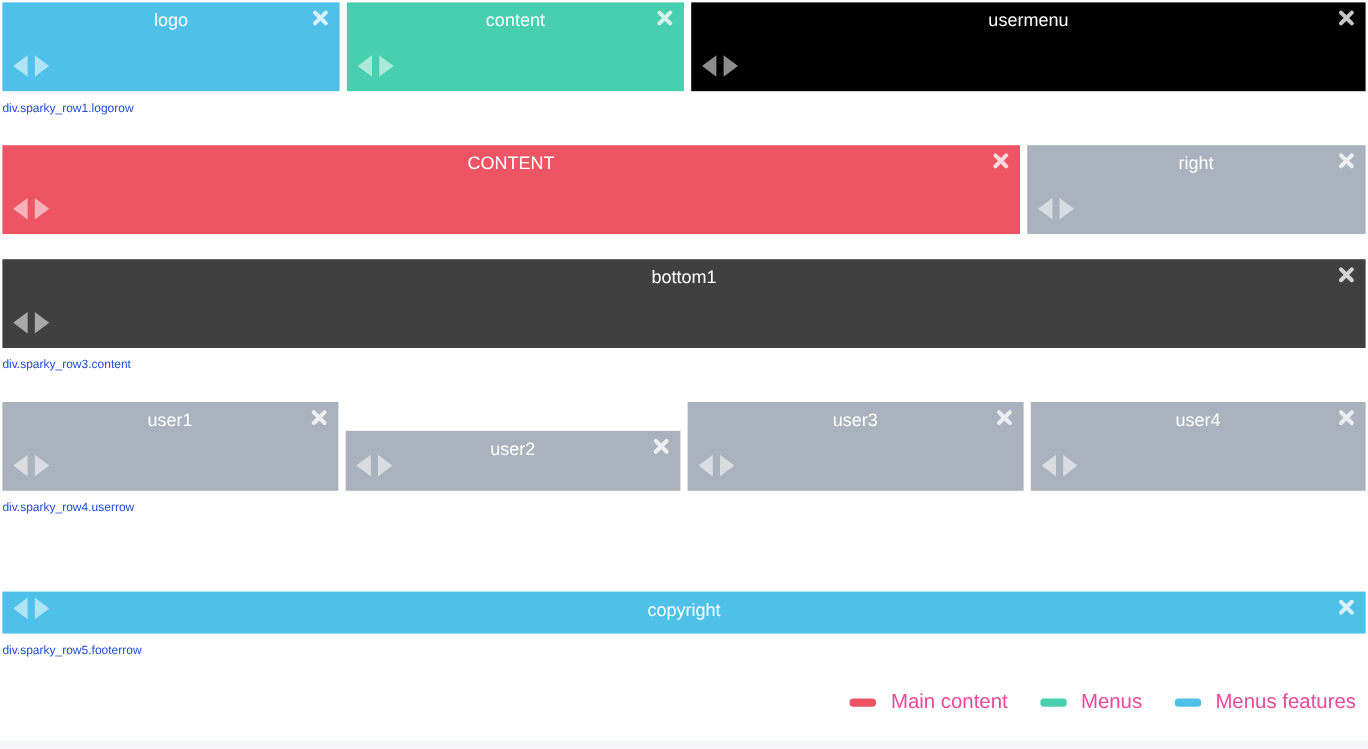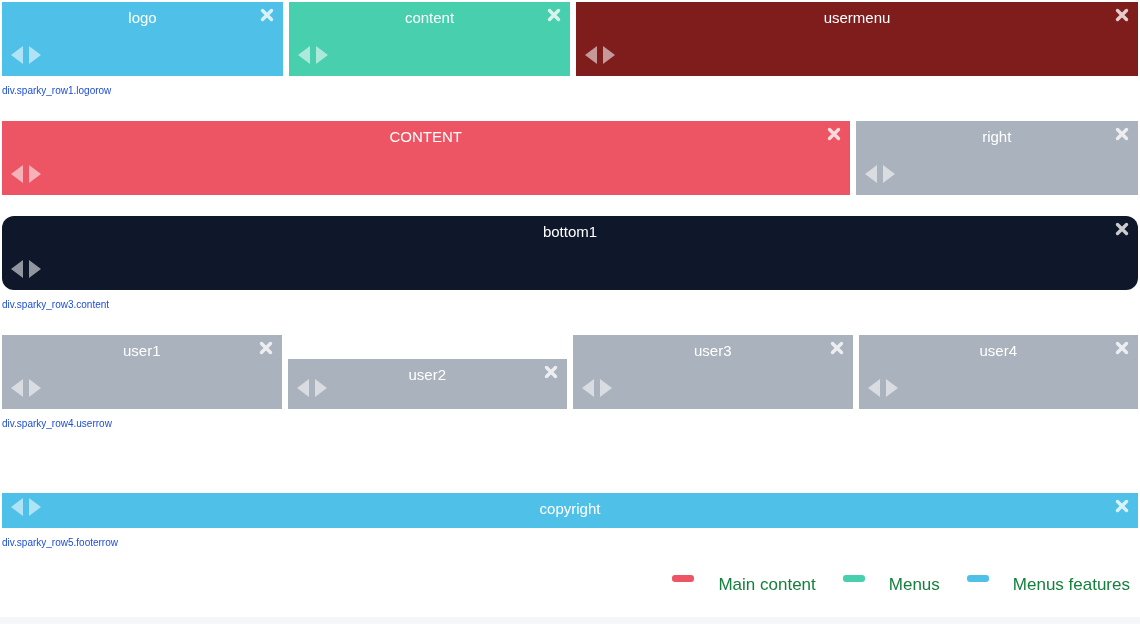--- a/index.html
+++ b/index.html
@@ -74,23 +74,24 @@
   .legend {
     display: flex;
     justify-content: flex-end;
     align-items: center;
     gap: 27px;
     padding: 2px 10px 0 0;
     height: 20px;
   }
   .legend-item {
     display: flex;
-    gap: 24px;
+    align-items: center;
+    gap: 12px;
     font-size: 17px;
-    color: #15803d;
+    color: #ec4899;
   }
   .legend-swatch {
     width: 22px;
     height: 7px;
     border-radius: 3px;
     display: inline-block;
   }
   .bottom-band {
     position: absolute;
     left: 0;
@@ -126,21 +127,21 @@
       <svg width="14" height="14" viewBox="0 0 14 14">
         <path d="M2.5 2.5 L11.5 11.5 M11.5 2.5 L2.5 11.5" stroke="rgba(255,255,255,0.78)" stroke-width="3.4" stroke-linecap="round" fill="none"></path>
       </svg>
     </span>
     <span class="arrows">
       <span class="arr arr-left"></span>
       <span class="arr arr-right"></span>
     </span>
   </div>
 
-  <div class="block" style="background: #7f1d1d; flex-grow: 6;">
+  <div class="block" style="background: #000000; flex-grow: 6;">
     <div class="block-title">usermenu</div>
     <span class="close-btn">
       <svg width="14" height="14" viewBox="0 0 14 14">
         <path d="M2.5 2.5 L11.5 11.5 M11.5 2.5 L2.5 11.5" stroke="rgba(255,255,255,0.78)" stroke-width="3.4" stroke-linecap="round" fill="none"></path>
       </svg>
     </span>
     <span class="arrows">
       <span class="arr arr-left"></span>
       <span class="arr arr-right"></span>
     </span>
@@ -174,21 +175,21 @@
     <span class="arrows">
       <span class="arr arr-left"></span>
       <span class="arr arr-right"></span>
     </span>
   </div>
 </div>
   </div>
 
   <div class="row">
     <div class="row-blocks">
-  <div class="block" style="background: #0f172a; flex-grow: 12; border-radius: 12px;">
+  <div class="block" style="background: #404040; flex-grow: 12;">
     <div class="block-title">bottom1</div>
     <span class="close-btn">
       <svg width="14" height="14" viewBox="0 0 14 14">
         <path d="M2.5 2.5 L11.5 11.5 M11.5 2.5 L2.5 11.5" stroke="rgba(255,255,255,0.78)" stroke-width="3.4" stroke-linecap="round" fill="none"></path>
       </svg>
     </span>
     <span class="arrows">
       <span class="arr arr-left"></span>
       <span class="arr arr-right"></span>
     </span>

